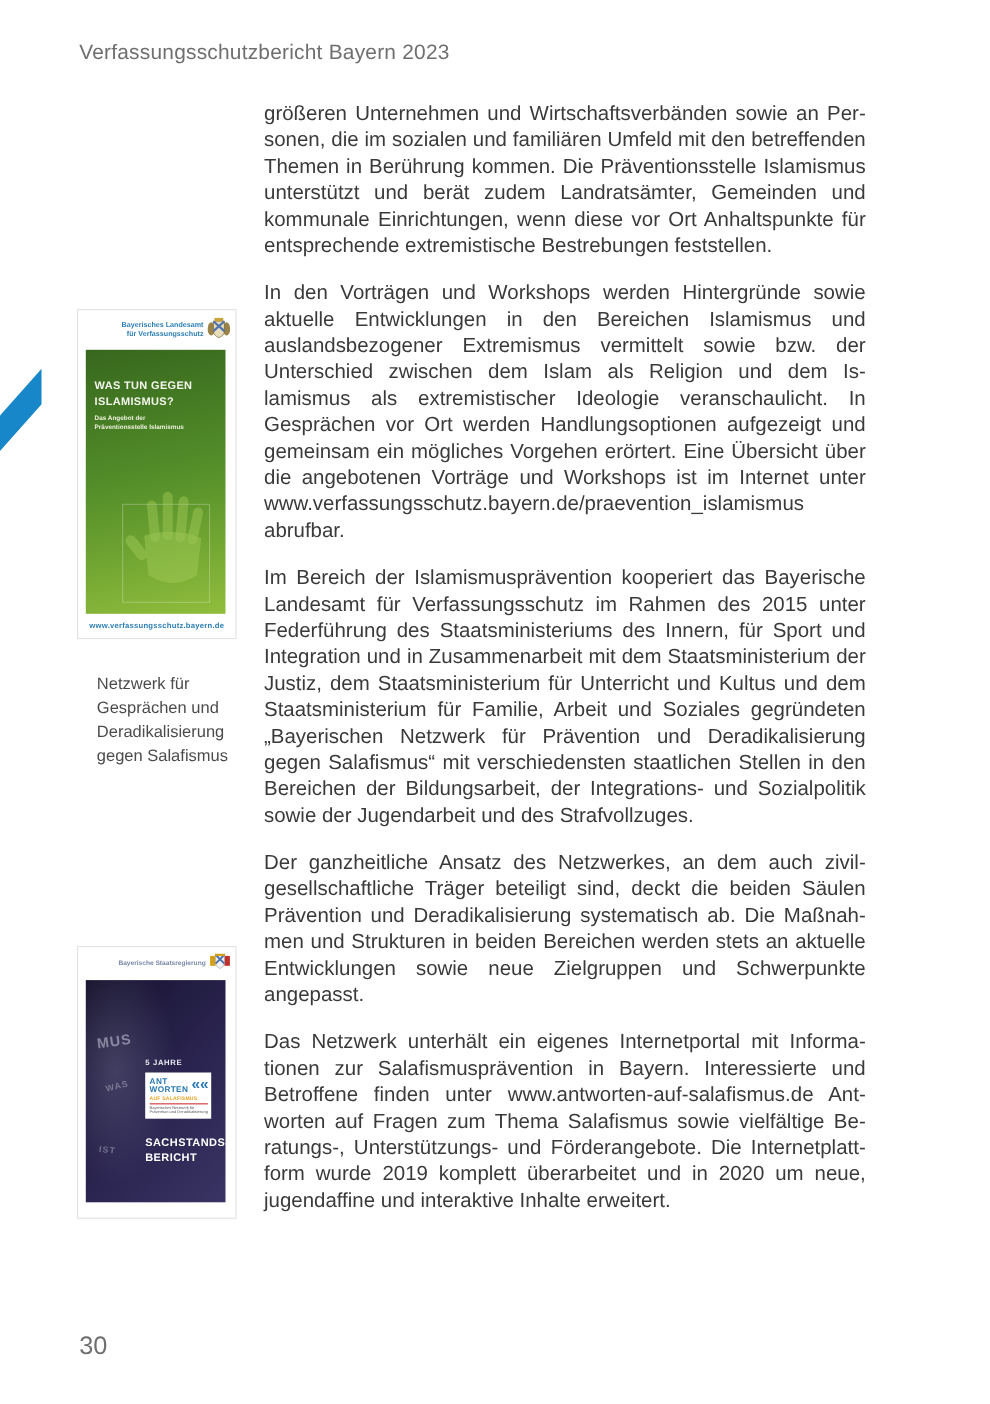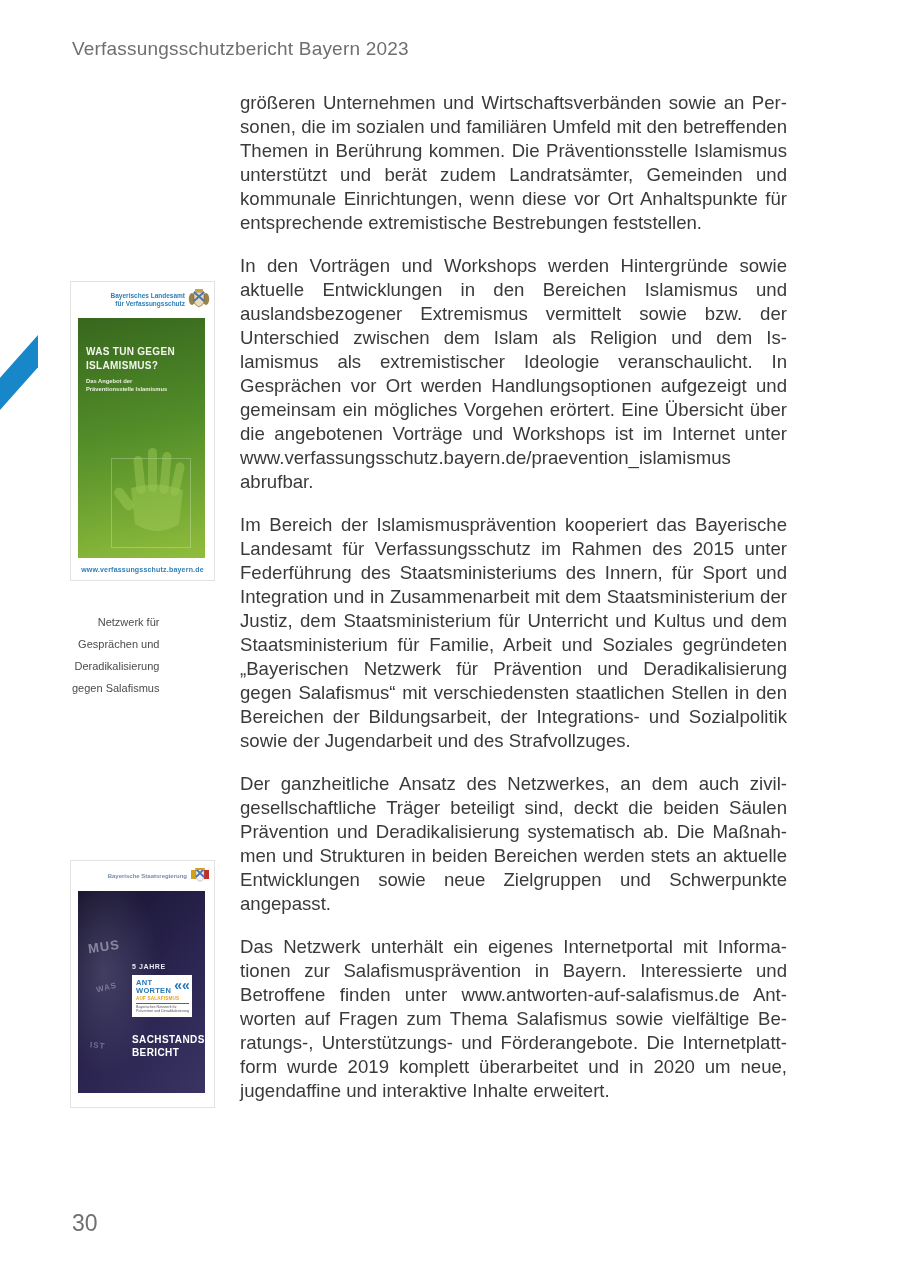--- a/index.html
+++ b/index.html
@@ -11,21 +11,21 @@
   .hdr-left{position:absolute;left:72px;top:38px;font-size:19px;color:#6f6f6f;letter-spacing:.2px;}
   .hdr-right{position:absolute;right:113px;top:32px;font-size:19px;font-weight:700;color:#1e96c8;letter-spacing:.2px;}
   
   .corner-marker{position:absolute;left:0;top:335px;width:38px;height:75px;background:#1787c9;
     clip-path:polygon(0 57%,100% 0,100% 43%,0 100%);}
   
   .body-col{position:absolute;left:240px;top:91px;width:547px;}
   .body-col p{margin:0 0 19px 0;font-size:18.6px;line-height:24px;color:#3a3a3a;
     text-align:justify;hyphens:manual;-webkit-hyphens:manual;}
   
-  .margin-note{position:absolute;left:72px;top:611px;font-size:11px;line-height:22px;color:#4b4b4b;text-align:right;}
+  .margin-note{position:absolute;left:88px;top:611px;font-size:15px;line-height:22px;color:#4b4b4b;}
   
   .flyer1{position:absolute;left:70px;top:281px;width:145px;height:300px;background:#fff;
     border:1px solid #e2e2e2;box-sizing:border-box;}
   .f1-head{position:absolute;top:0;left:0;right:0;height:36px;display:flex;align-items:center;
     justify-content:flex-end;gap:3px;padding-right:4px;}
   .f1-publisher{font-size:6.5px;line-height:1.2;font-weight:700;color:#2e7fb5;text-align:right;}
   .f1-body{position:absolute;left:7px;right:9px;top:36px;bottom:22px;
     background:linear-gradient(168deg,#37671e 0%,#538e29 48%,#90bd3c 100%);overflow:hidden;}
   .f1-title{margin:27px 0 0 8px;font-size:10px;line-height:1.35;font-weight:700;color:#f4f6ee;letter-spacing:.3px;}
   .f1-sub{margin:6px 0 0 8px;font-size:5.8px;line-height:1.3;font-weight:700;color:#eaf0da;}

